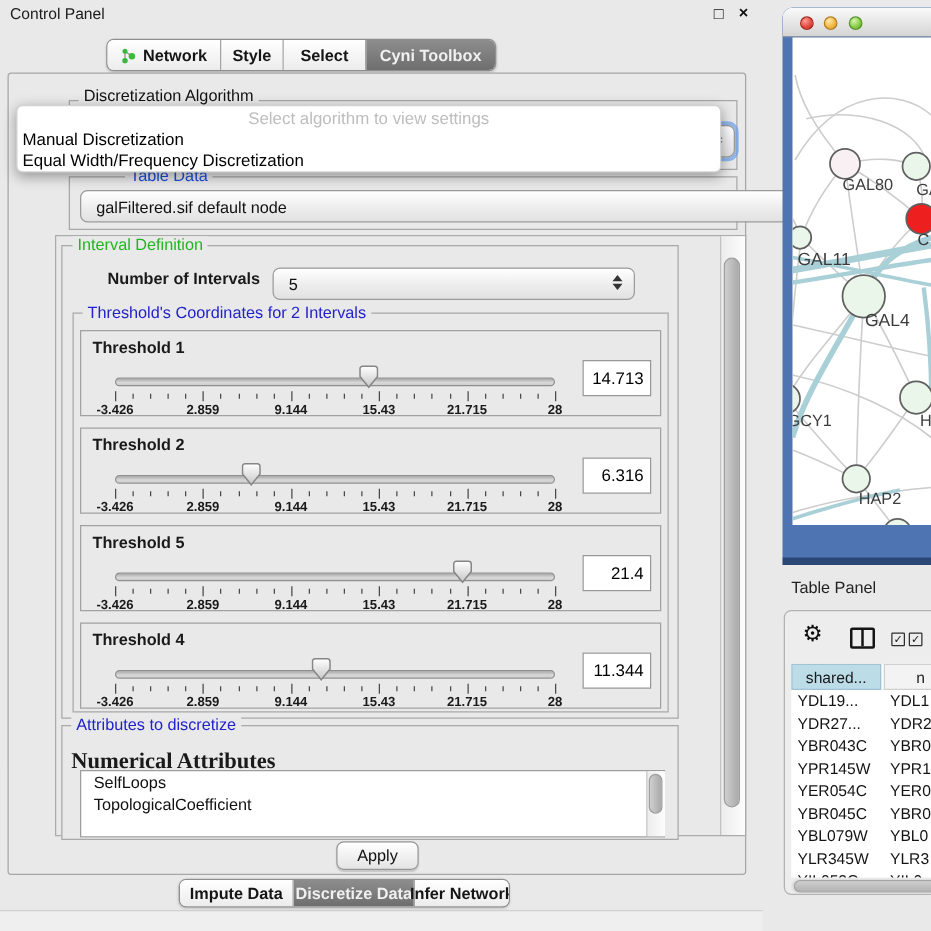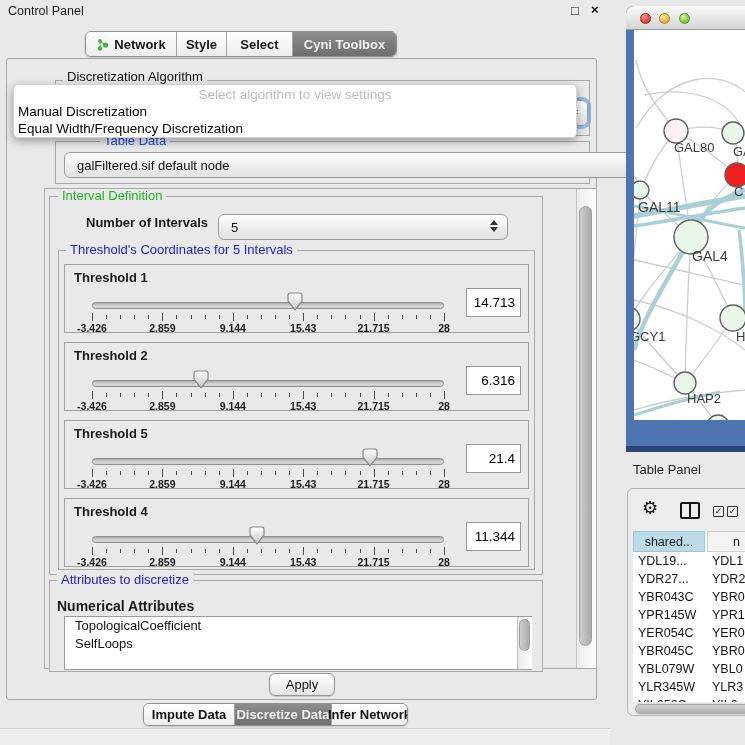--- a/index.html
+++ b/index.html
@@ -86,21 +86,21 @@
   .t-ticks i.minor { height:4px; top:2px; }
   .t-ticks i.major { height:8px; }
   .t-scale { position:absolute; left:27px; top:57px; width:352px; height:12px; }
   .t-scale span { position:absolute; transform:translateX(-50%); font-size:10.5px;
                   font-weight:600; color:#1a1a1a; white-space:nowrap; }
   .t-value { position:absolute; right:7px; top:23px; width:55px; height:29px; background:#fff;
              border:1px solid #979797; font-size:13.5px; line-height:27px; text-align:right;
              padding-right:5px; color:#000; }
 
   
-  #attr-sublabel { left:57px; top:598px; font-size:14px; font-weight:700; }
+  #attr-sublabel { left:57px; top:598px; font-size:18px; font-weight:700;font-family:Liberation Serif, serif; }
   #attr-list { left:64px; top:616px; width:468px; height:54px; background:#fff;
                border:1px solid #9d9d9d; overflow:hidden; }
   #attr-list .li { padding-left:10px; font-size:13px; line-height:18px; color:#111; white-space:nowrap; cursor:default; }
 
   
   #apply-btn { left:269px; top:673px; width:66px; height:23px; border:1px solid #979797;
                border-radius:6px; background:linear-gradient(#ffffff,#e4e4e4);
                font-size:13px; font-weight:400; color:#111; text-align:center; line-height:21px;
                box-shadow:0 1px 1px rgba(0,0,0,.15); cursor:default; }
 
@@ -216,21 +216,21 @@
 <span class="abs" id="num-int-label">Number of Intervals</span>
 <div class="combo" style="left:218px;top:214px;width:290px;">
   <span>5</span>
   <span class="arrows">
       <i class="up"></i>
       <i class="dn"></i>
     </span>
 </div>
 
 <div class="abs group" style="left:58px;top:250px;width:477px;height:320px;"></div>
-<span class="group-label glabel-blue" style="left:66px;top:243px;">Threshold's Coordinates for 5 Intervals</span>
+<span class="group-label glabel-blue" style="left:66px;top:243px;">Threshold's Coordinates for 2 Intervals</span>
 <div id="thresholds-host">
     <div class="tbox" style="top: 264px;">
       <span class="t-label">Threshold 1</span>
       <div class="t-track"></div>
       <svg class="t-handle" style="left:222.2px" viewBox="0 0 16 19">
         <path d="M3.2 1 H12.8 Q15 1 15 3.2 V9.2 L8 17.8 L1 9.2 V3.2 Q1 1 3.2 1 Z" fill="url(#hgrad)" stroke="#868686" stroke-width="1.2"></path>
       </svg>
       <div class="t-ticks">
         <i class="major" style="left:0%"></i>
         <i class="minor" style="left:4%"></i>
@@ -400,22 +400,22 @@
         <span style="left:100%">28</span>
       </div>
       <div class="t-value">11.344</div>
     </div>
   </div>
 
 <div class="abs group" style="left:49px;top:580px;width:494px;height:92px;"></div>
 <span class="group-label glabel-blue" style="left:57px;top:573px;">Attributes to discretize</span>
 <span class="abs" id="attr-sublabel">Numerical Attributes</span>
 <div class="abs" id="attr-list">
+    <div class="li">SelfLoops</div>
     <div class="li">TopologicalCoefficient</div>
-    <div class="li">SelfLoops</div>
   </div>
 <div class="abs vtrack" style="left:517px;top:617px;width:15px;height:52px;"></div>
 <div class="abs vthumb" style="left:519px;top:619px;width:11px;height:32px;"></div>
 
 <div class="abs" id="apply-btn">Apply</div>
 
 <div class="abs segbar" id="bottom-tabs">
     <div class="seg" style="width: 90px;">
       <span>Impute Data</span>
     </div>

